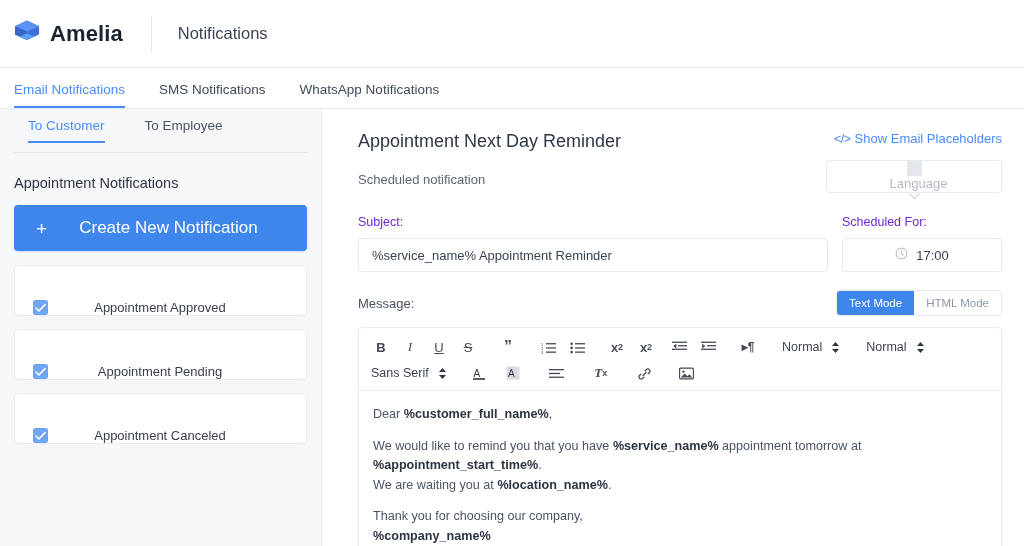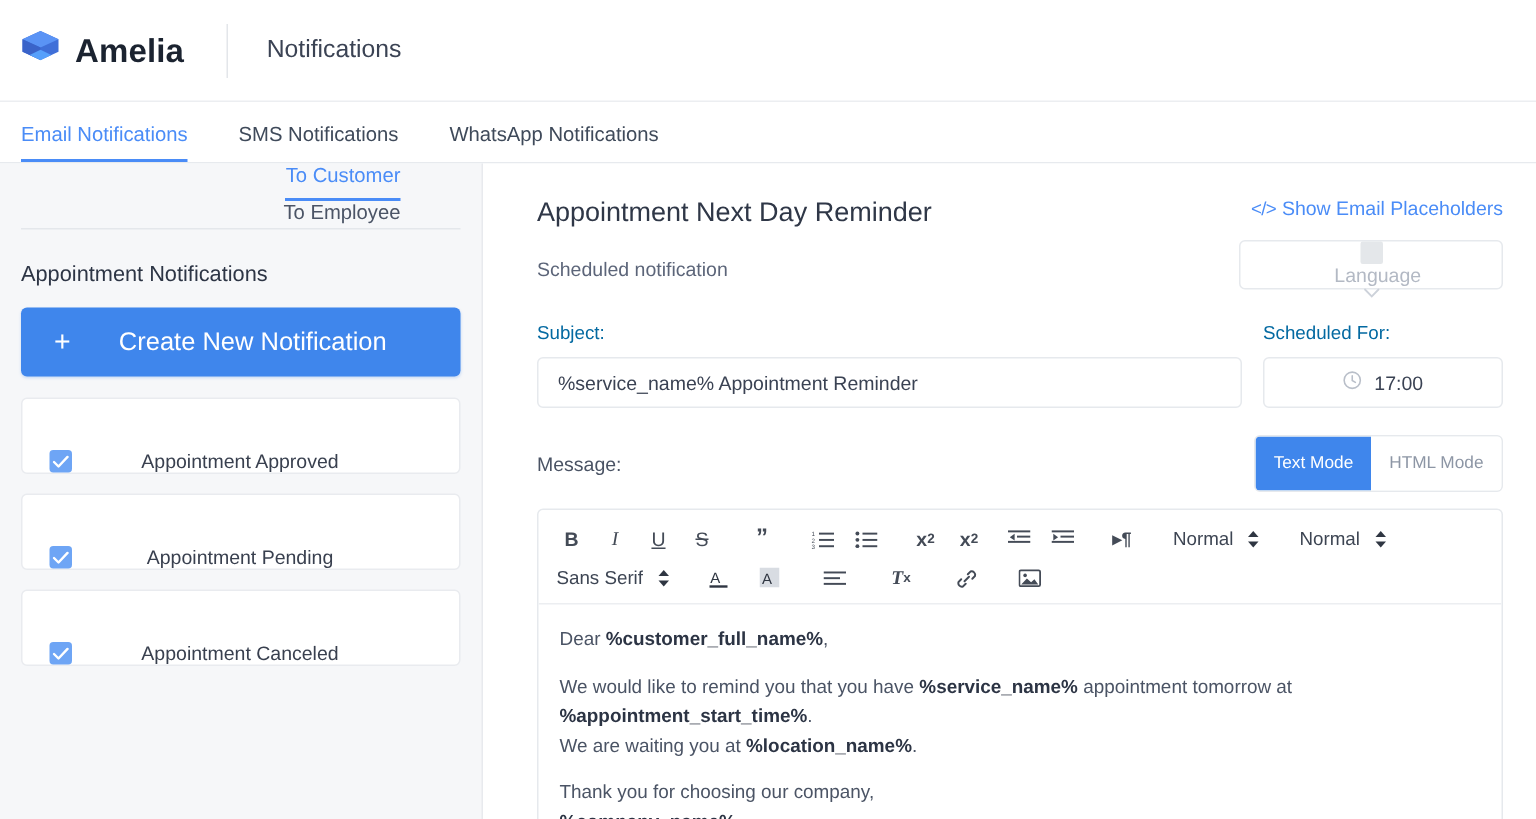--- a/index.html
+++ b/index.html
@@ -47,21 +47,21 @@
 
   
   .sidebar {
     width: 322px; flex:0 0 322px;
     background:#f6f7f9;
     border-right:1px solid #e8eaee;
     padding: 0 14px;
     overflow:hidden;
     position:relative;
   }
-  .subtabs { display:flex; align-items:flex-end; height:44px; border-bottom:1px solid #e4e7eb; padding-left: 14px; flex-direction: column;}
+  .subtabs { display:flex; align-items:center; height:44px; border-bottom:1px solid #e4e7eb; padding-left: 14px;}
   .subtab {
     font-size:13.5px; color:#4b5466; padding-bottom:8px; margin-right:40px;
     border-bottom:2px solid transparent; cursor:pointer;
   }
   .subtab.active { color:#4a8cf7; border-bottom-color:#4a8cf7; }
 
   .group-title { font-size:14.5px; color:#2d3545; margin: 22px 0 14px 0; }
 
   .create-btn {
     height: 46px; width:100%; background:#3f86ec; border-radius:4px;
@@ -102,33 +102,33 @@
     display:flex; align-items:center; padding:0 10px; cursor:pointer; background:#fff;flex-direction:column;
   }
   .flag-box { width:15px; height:12px; background:#e4e7ea; border-radius:1.5px; flex:0 0 15px; }
   .lang-text { font-size:13px; color:#b3b9c4; margin-left:9px; flex:1; }
   .chev { color:#cdd2da; font-size:10px; }
 
   
   .fields-row { display:flex; margin-top:22px; gap:14px; align-items:flex-end; }
   .field-subject { flex:1; min-width:0; }
   .field-sched { width:160px; flex:0 0 160px; }
-  .field-label { font-size:12.5px; color:#0369a1; margin-bottom:9px; }
+  .field-label { font-size:12.5px; color:#6d28d9; margin-bottom:9px; }
   .input {
     height:34px; border:1px solid #e6e9ed; border-radius:4px; background:#fff;
     display:flex; align-items:center; padding:0 13px; font-size:13px; color:#3a4253;
   }
   .input.time { gap:8px;justify-content:center; }
   .clock { flex:0 0 13px; }
 
   
   .msg-row { display:flex; justify-content:space-between; align-items:center; margin-top:18px;gap:28px; }
   .msg-label { font-size:13px; color:#4a5364; }
   .mode-toggle { display:flex; border-radius:4px; overflow:hidden; border:1px solid #e6e9ed; }
-  .mode-btn { height:36px; padding:0 12px; font-size:11.5px; display:flex; align-items:center; cursor:pointer;
+  .mode-btn { height:24px; padding:0 12px; font-size:11.5px; display:flex; align-items:center; cursor:pointer;
               background:#fff; color:#8d96a5; }
   .mode-btn.active { background:#3f86ec; color:#fff; }
 
   
   .editor { margin-top:11px; border:1px solid #e6e9ed; border-radius:4px; overflow:hidden; background:#fff; }
   .toolbar { border-bottom:1px solid #eceef1; padding:8px 12px 6px 12px; }
   .tb-row { display:flex; align-items:center; height:22px; }
   .tb-row + .tb-row { margin-top:4px; }
   .tb-item {
     color:#444b57; font-size:13px; display:flex; align-items:center; justify-content:center;

